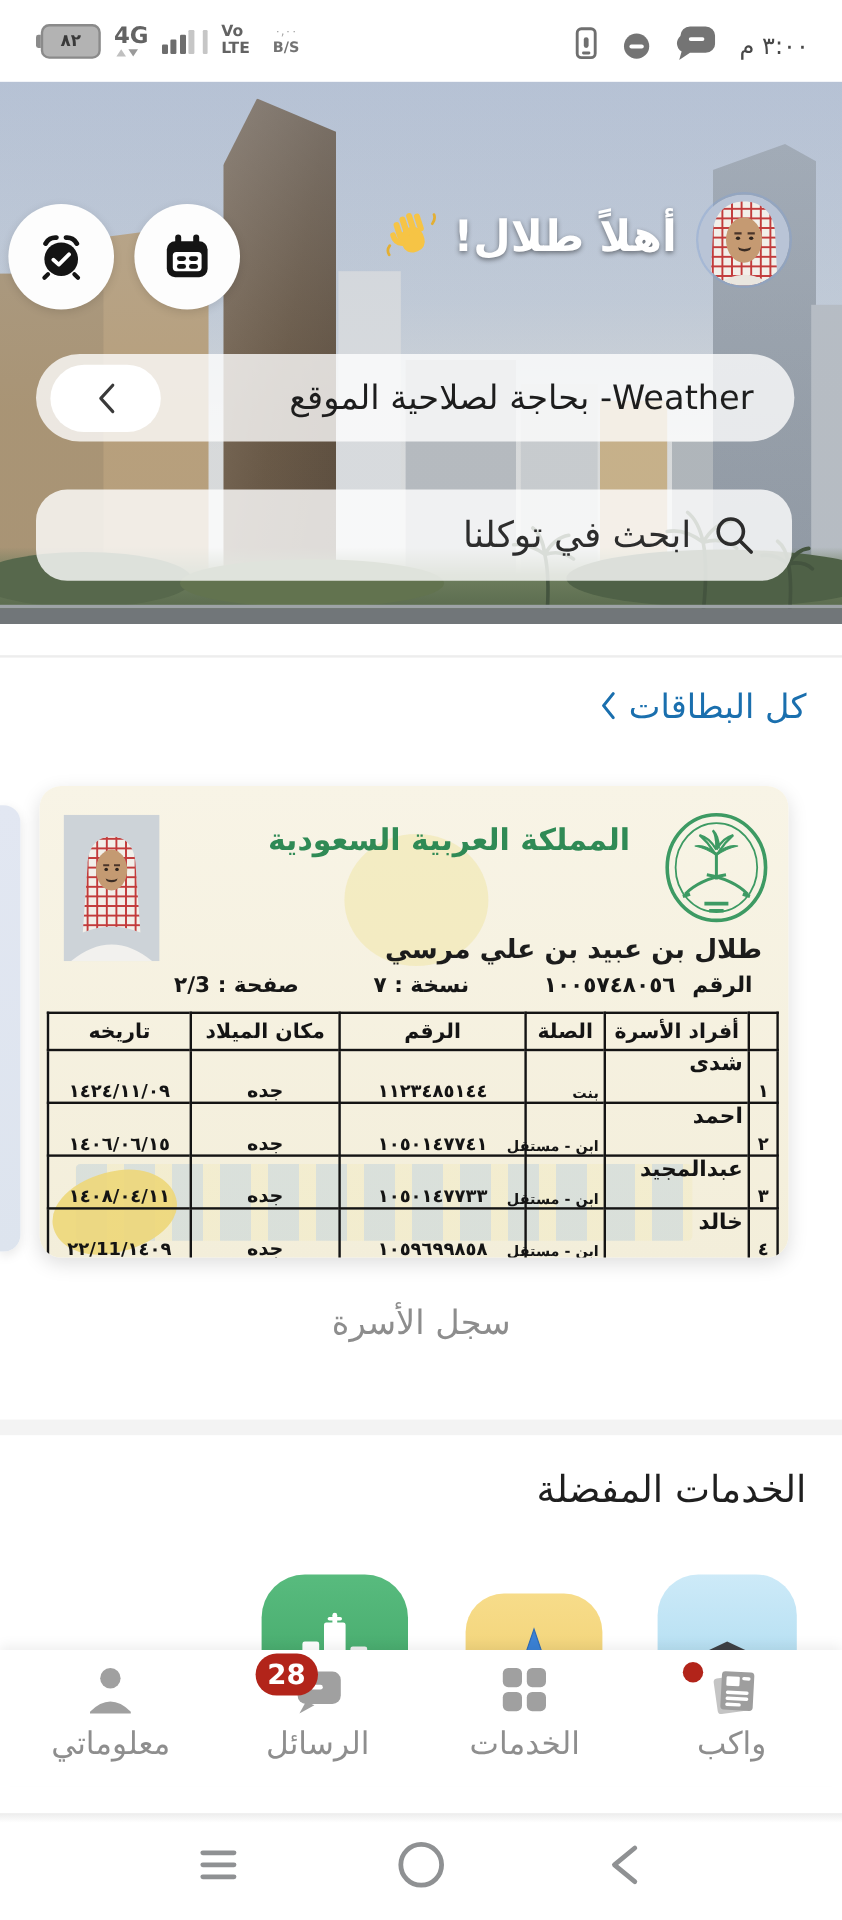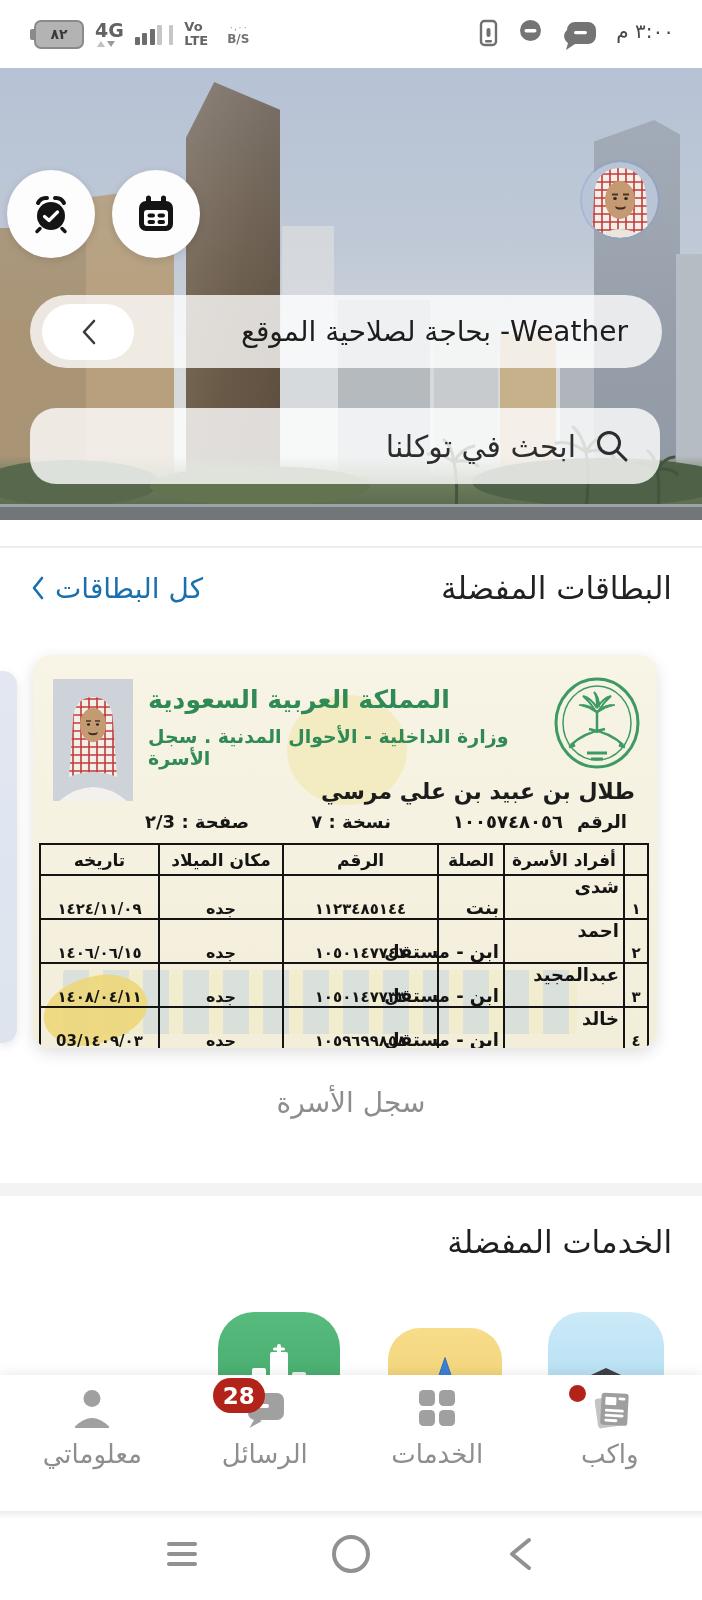--- a/index.html
+++ b/index.html
@@ -20,21 +20,21 @@
   .tri-up{width:0;height:0;border-left:4px solid transparent;border-right:4px solid transparent;border-bottom:6px solid #c0c0c0;}
   .tri-dn{width:0;height:0;border-left:4px solid transparent;border-right:4px solid transparent;border-top:6px solid #9a9a9a;}
   .bars{display:flex;align-items:flex-end;gap:2.5px;height:21px;}
   .bar{width:5px;background:#6d6d6d;border-radius:1px;}
   .bar.light{background:#c6c6c6;}
   .bar.sep{margin-left:4px;width:4.5px;}
   .volte{font-size:13px;font-weight:bold;color:#636363;line-height:1.08;}
   .bs{display:flex;flex-direction:column;align-items:center;line-height:1.15;margin-left:8px;}
   .bs-rate{font-size:10px;color:#a5a5a5;}
   .bs-label{font-size:12px;font-weight:bold;color:#737373;}
-  .sb-right{display:flex;align-items:flex-start;gap:20px;}
+  .sb-right{display:flex;align-items:flex-end;gap:20px;}
   .sb-time{font-size:20px;color:#484848;direction:rtl;}
   
   .hero{position:absolute;top:68px;left:0;right:0;height:452px;overflow:hidden;
     background:linear-gradient(180deg,#b5c1d4 0%,#bfc9d6 40%,#ccd1d6 58%,#d7d9da 68%);}
   .bld{position:absolute;bottom:40px;z-index:1;}
   .stripesV{background-image:repeating-linear-gradient(90deg,rgba(255,255,255,.22) 0 3px,rgba(0,0,0,0) 3px 9px);}
   .stripesH{background-image:repeating-linear-gradient(180deg,rgba(255,255,255,.20) 0 3px,rgba(0,0,0,0) 3px 10px);}
   .haze{position:absolute;inset:0;z-index:2;background:linear-gradient(180deg,rgba(185,196,214,.28) 0%,rgba(222,226,230,.05) 60%);}
   .green-band{position:absolute;left:0;right:0;bottom:12px;height:52px;z-index:3;
     background:linear-gradient(180deg,rgba(110,126,94,0) 0%,#6e7e5e 45%,#5a6b4e 100%);}
@@ -74,36 +74,36 @@
   .family-card{position:absolute;left:33px;top:0;width:624px;height:393px;
     background:linear-gradient(180deg,#f8f4e6,#f3eeda);border-radius:18px;
     box-shadow:0 5px 16px rgba(0,0,0,.13);overflow:hidden;direction:rtl;}
   .yellow-blob{position:absolute;top:40px;right:250px;width:120px;height:110px;background:#f1e5a8;
     opacity:.55;border-radius:50%;z-index:0;}
   .blue-band{position:absolute;left:30px;right:80px;bottom:14px;height:64px;z-index:0;border-radius:4px;
     background:repeating-linear-gradient(90deg,rgba(140,180,215,.25) 0 26px,rgba(240,230,170,.25) 26px 40px);}
   .map-blob{position:absolute;left:10px;bottom:4px;width:105px;height:68px;background:#edd779;opacity:.9;
     border-radius:58% 42% 60% 40% / 55% 48% 52% 45%;transform:rotate(-8deg);z-index:0;}
   .emblem{position:absolute;top:20px;right:14px;width:92px;height:104px;z-index:1;}
-  .card-titles{position:absolute;top:30px;left:115px;right:116px;text-align:left;color:#2f8a55;z-index:1;}
+  .card-titles{position:absolute;top:30px;left:115px;right:132px;text-align:right;color:#2f8a55;z-index:1;}
   .ct1{font-size:25px;font-weight:bold;}
   .ct2{font-size:19px;font-weight:bold;margin-top:11px;}
   .card-photo{position:absolute;top:24px;left:20px;width:80px;height:122px;z-index:1;}
   .holder{position:absolute;top:124px;right:22px;font-size:22px;font-weight:bold;color:#1c1c1c;z-index:1;}
   .info-row{position:absolute;top:156px;left:0;right:0;display:flex;direction:rtl;justify-content:space-between;
     padding:0 30px 0 112px;font-weight:bold;color:#161616;font-size:18px;z-index:1;box-sizing:border-box;}
   .info-number{display:flex;gap:14px;direction:rtl;}
   .card-table{position:absolute;top:188px;right:8px;z-index:1;border-collapse:collapse;table-layout:fixed;
     direction:rtl;width:608px;}
   .card-table th,.card-table td{border:2.5px solid #141414;padding:0 4px;color:#141414;font-weight:bold;}
   .card-table th{height:29px;font-size:17px;}
   .card-table td{height:42px;vertical-align:bottom;}
   .cell-idx{font-size:15px;text-align:center;padding-bottom:3px;}
   .cell-name{vertical-align:top !important;text-align:right;font-size:18px;padding-top:2px;padding-right:7px;}
-  .cell-rel{font-size:18px;text-align:right;white-space:nowrap;padding-bottom:3px;overflow:visible;}
+  .cell-rel{font-size:12px;text-align:right;white-space:nowrap;padding-bottom:3px;overflow:visible;}
   .cell-num{font-size:15px;text-align:center;letter-spacing:1.5px;white-space:nowrap;padding-bottom:4px;}
   .cell-place{font-size:16px;text-align:center;padding-bottom:4px;}
   .cell-date{font-size:15px;text-align:center;white-space:nowrap;padding-bottom:4px;}
   .card-caption{position:absolute;top:1086px;left:0;right:0;text-align:center;font-size:28px;color:#8d8d8d;}
   
   .band{position:absolute;top:1183px;left:0;right:0;height:13px;background:#f3f3f3;}
   .services-title{position:absolute;top:1224px;right:30px;font-size:31px;color:#1f1f1f;}
   .services-icons{position:absolute;top:1196px;left:0;right:0;height:179px;overflow:hidden;}
   .svc{position:absolute;display:flex;justify-content:center;}
   .svc-green{left:218px;top:116px;width:122px;height:120px;border-radius:36px;
@@ -230,20 +230,34 @@
           <ellipse cx="38" cy="38" rx="15" ry="19" fill="#c59a72"></ellipse>
           <path d="M30 32.5h6M41 32.5h6" stroke="#4a352a" stroke-width="2"></path>
           <ellipse cx="33" cy="36.5" rx="1.8" ry="1.5" fill="#2e241e"></ellipse>
           <ellipse cx="44" cy="36.5" rx="1.8" ry="1.5" fill="#2e241e"></ellipse>
           <path d="M33 44 q5 3 11 0 l-1 2.4 q-4.5 2.4 -9 0 Z" fill="#3a2c24"></path>
           <path d="M14 76 Q38 58 62 76 Z" fill="#e9e6df"></path>
         </g>
       </svg>
     </div>
 
+    <div class="greeting">
+      <span class="greeting-text">أهلاً طلال!</span>
+      <svg width="46" height="46" viewBox="0 0 48 48">
+        <g transform="rotate(-18 24 24)">
+          <rect x="14" y="16" width="20" height="22" rx="9" fill="#f6c445"></rect>
+          <rect x="12" y="8" width="5.2" height="16" rx="2.6" fill="#f6c445"></rect>
+          <rect x="18.4" y="5" width="5.2" height="18" rx="2.6" fill="#f6c445"></rect>
+          <rect x="24.8" y="4" width="5.2" height="18" rx="2.6" fill="#f6c445"></rect>
+          <rect x="31.2" y="6.5" width="5.2" height="16" rx="2.6" fill="#f6c445"></rect>
+          <path d="M14.5 27 q-6 -2 -5.5 -9" stroke="#f6c445" stroke-width="5" fill="none" stroke-linecap="round"></path>
+        </g>
+        <path d="M5 32 q-3 4 -0.5 8 M42 13 q3 -4 1.5 -8" stroke="#e3af33" stroke-width="2.4" fill="none" stroke-linecap="round"></path>
+      </svg>
+    </div>
 
     <div class="hero-btn clock">
       <svg width="40" height="40" viewBox="0 0 40 40">
         <path d="M7 9 a9 9 0 0 1 9 -5" stroke="#141414" stroke-width="4" fill="none" stroke-linecap="round"></path>
         <path d="M33 9 a9 9 0 0 0 -9 -5" stroke="#141414" stroke-width="4" fill="none" stroke-linecap="round"></path>
         <circle cx="20" cy="22" r="14" fill="#141414"></circle>
         <path d="M13.5 22.5 l4.5 4 l8.5 -8.5" stroke="#fff" stroke-width="3.2" fill="none" stroke-linecap="round" stroke-linejoin="round"></path>
         <path d="M9 34.5 l-3 3 M31 34.5 l3 3" stroke="#141414" stroke-width="3.5" stroke-linecap="round"></path>
       </svg>
     </div>
@@ -273,21 +287,20 @@
       <svg width="36" height="36" viewBox="0 0 36 36">
         <circle cx="15" cy="15" r="10.5" fill="none" stroke="#2c2c2c" stroke-width="3"></circle>
         <line x1="23" y1="23" x2="32" y2="32" stroke="#2c2c2c" stroke-width="3" stroke-linecap="round"></line>
       </svg>
       <input class="search-input" type="text" placeholder="ابحث في توكلنا" style="">
     </div>
   </div>
 
   <div class="divider"></div>
   <div class="cards-header">
-    <span class="cards-title">البطاقات المفضلة</span>
     <span class="see-all">
       <span>كل البطاقات</span>
       <svg width="15" height="26" viewBox="0 0 15 26">
         <polyline points="12,3 4,13 12,23" fill="none" stroke="#1a6fae" stroke-width="2.6" stroke-linecap="round" stroke-linejoin="round"></polyline>
       </svg>
     </span>
   </div>
 
   <div class="carousel">
     <div class="peek-card"></div>
@@ -305,21 +318,20 @@
           <path d="M46 36 q-10 -8 -18 -6 q10 2 18 8 q8 -6 18 -8 q-8 -2 -18 6" fill="#3d9a63" stroke-width="1"></path>
           <path d="M46 33 q-6 -10 -14 -12 q7 6 12 14 M46 33 q6 -10 14 -12 q-7 6 -12 14 M46 31 q0 -10 -3 -14 q5 5 5 15" stroke-width="2"></path>
           <path d="M20 70 q12 -12 34 -16 M72 70 q-12 -12 -34 -16" stroke-width="2.5"></path>
           <path d="M18 72 l6 -2 M74 72 l-6 -2" stroke-width="3"></path>
           <path d="M36 78 h20 M40 84 h12" stroke-width="3"></path>
         </g>
       </svg>
 
       <div class="card-titles">
         <div class="ct1">المملكة العربية السعودية</div>
-        <div class="ct2">وزارة الداخلية - الأحوال المدنية . سجل الأسرة</div>
       </div>
 
       <svg class="card-photo" viewBox="0 0 80 122" preserveAspectRatio="none">
         <defs>
           <pattern id="shg2" width="8" height="8" patternUnits="userSpaceOnUse">
             <rect width="8" height="8" fill="#f2efe9"></rect>
             <path d="M0 4h8M4 0v8" stroke="#c23b3b" stroke-width="1.6"></path>
           </pattern>
         </defs>
         <rect width="80" height="122" fill="#cdd3d8"></rect>
@@ -384,21 +396,21 @@
           <td class="cell-num">١٠٥٠١٤٧٧٣٣</td>
           <td class="cell-place">جده</td>
           <td class="cell-date">١٤٠٨/٠٤/١١</td>
         </tr>
         <tr>
           <td class="cell-idx">٤</td>
           <td class="cell-name">خالد</td>
           <td class="cell-rel">ابن - مستقل</td>
           <td class="cell-num">١٠٥٩٦٩٩٨٥٨</td>
           <td class="cell-place">جده</td>
-          <td class="cell-date">١٤٠٩/٠٣/03</td>
+          <td class="cell-date">١٤٠٩/11/٢٢</td>
         </tr>
       </tbody>
         </table>
     </div>
   </div>
 
   <div class="card-caption">سجل الأسرة</div>
 
   <div class="band"></div>
   <div class="services-title">الخدمات المفضلة</div>

